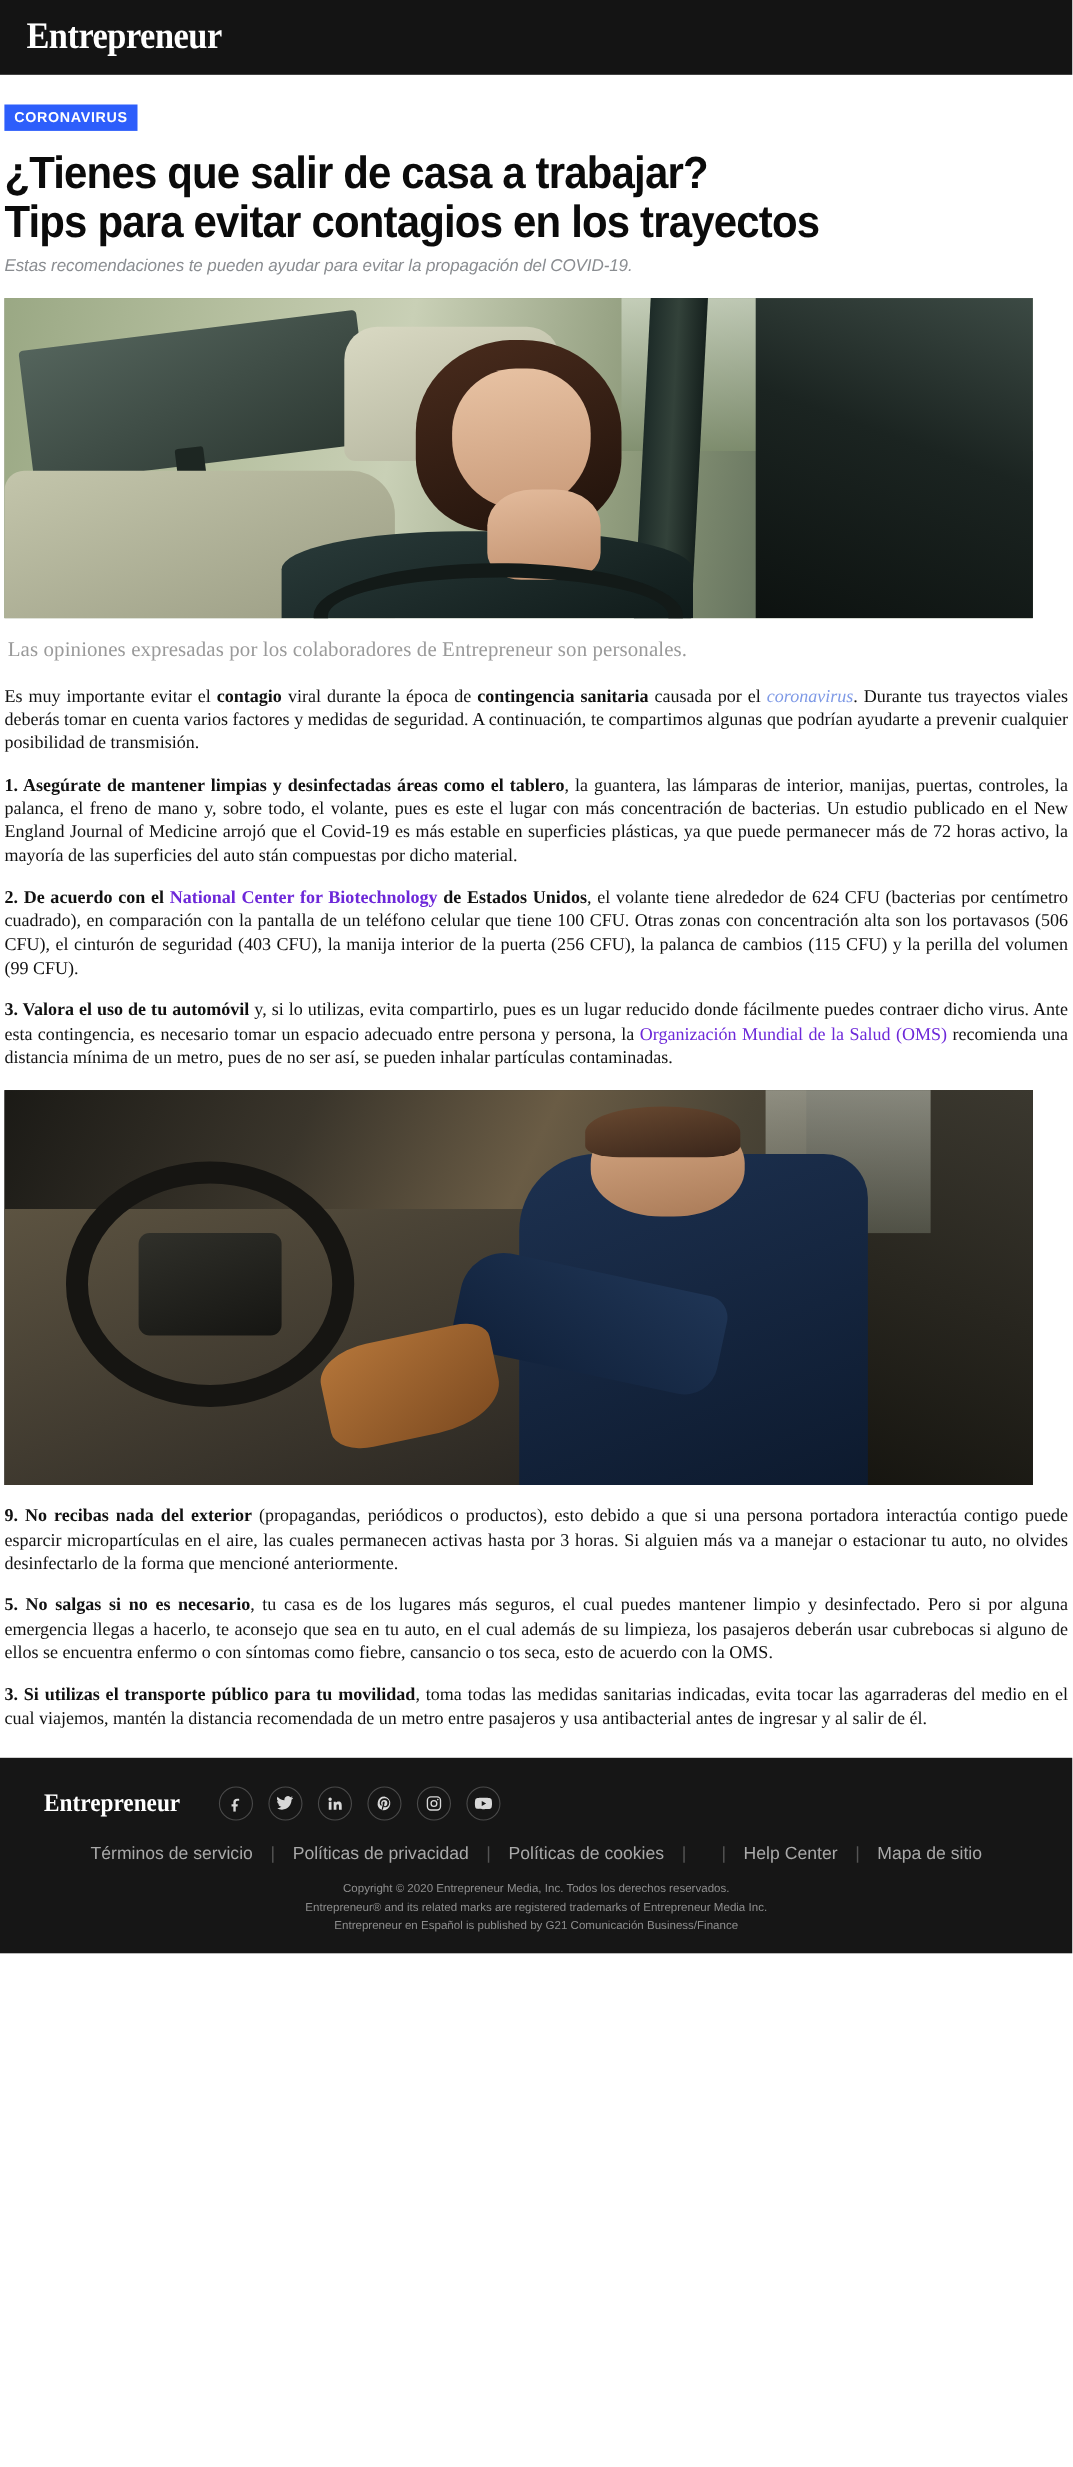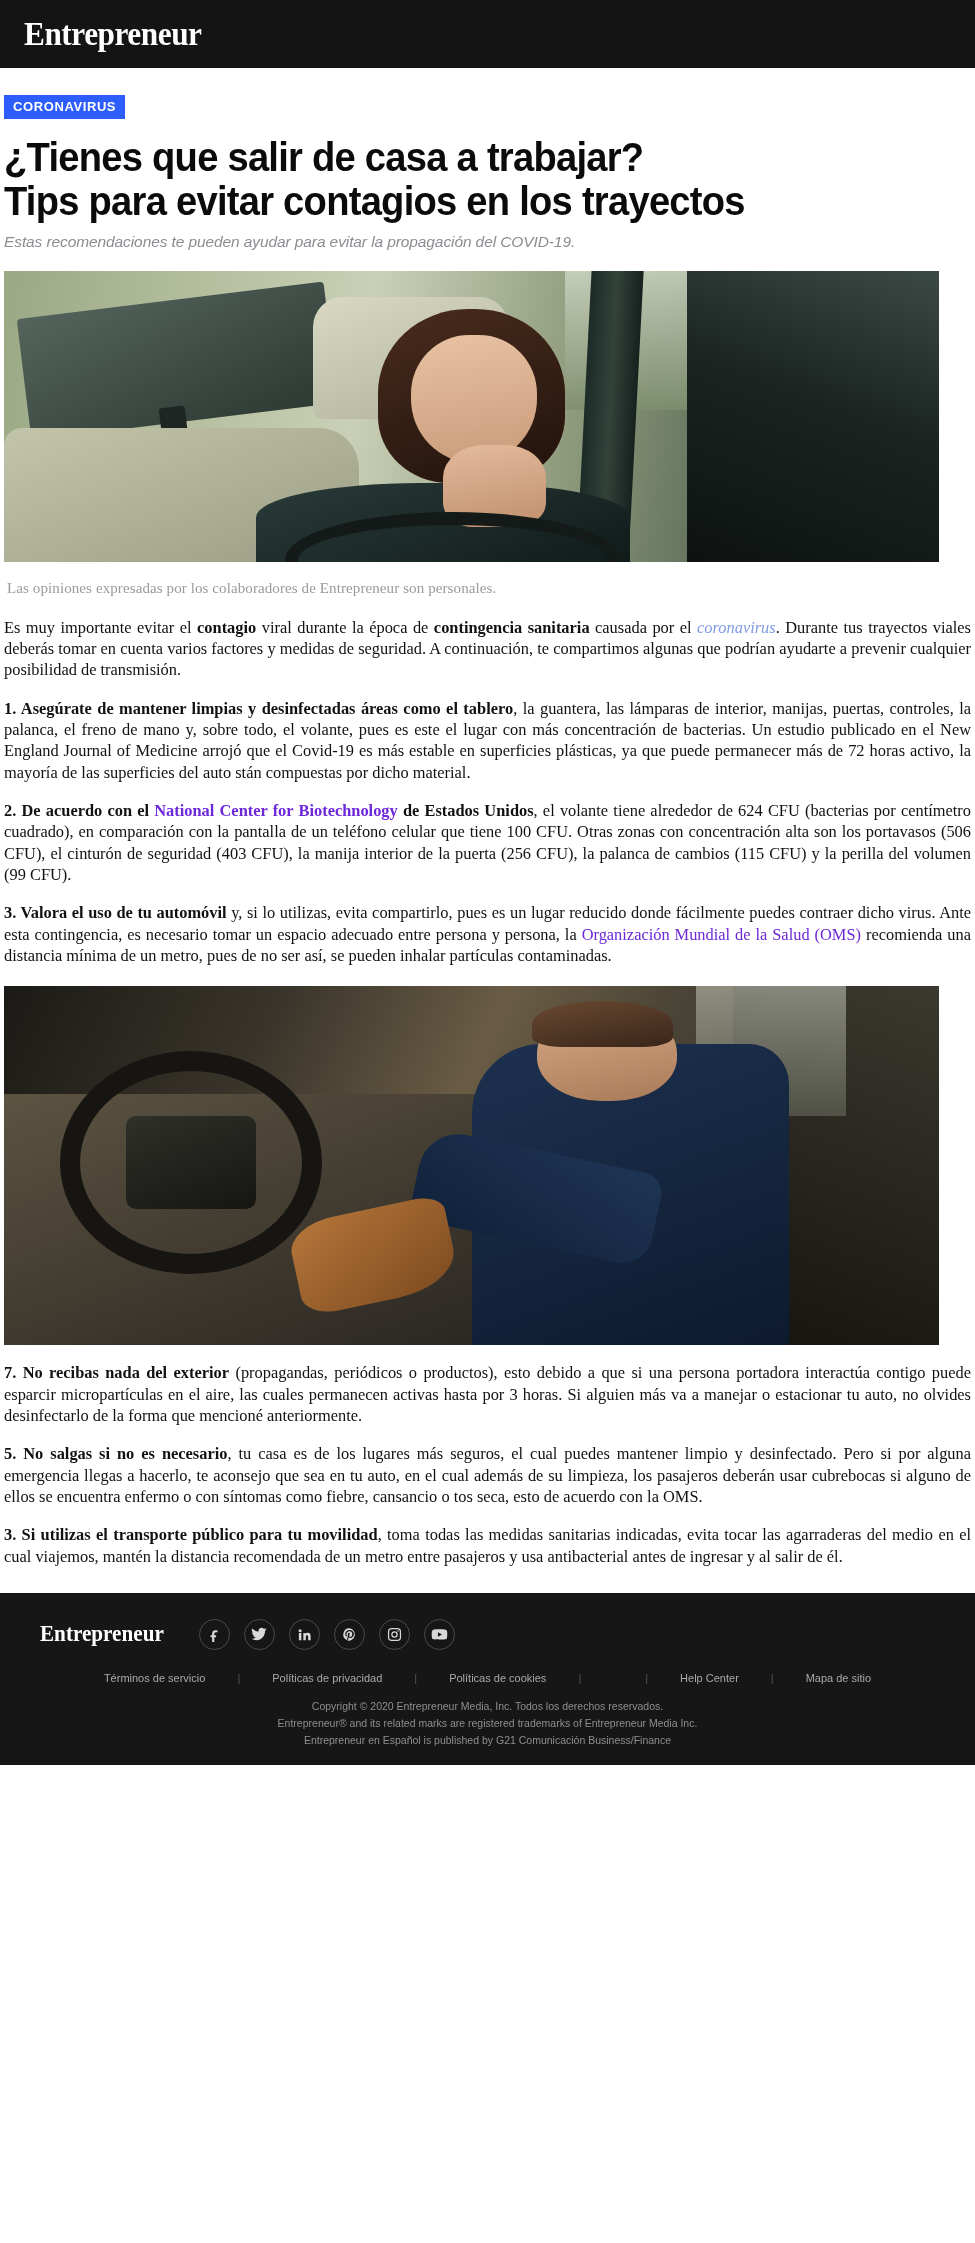--- a/index.html
+++ b/index.html
@@ -202,21 +202,21 @@
   }
   .second-photo .cloth {
     position:absolute; left:31%; top:62%; width:17%; height:26%;
     background: linear-gradient(150deg,#b5763a,#7c4a20);
     border-radius: 30% 18% 40% 22%;
     transform: rotate(-12deg);
   }
 
   .caption {
     font-family: "Liberation Serif", serif;
-    font-size: 15px;
+    font-size: 19px;
     color: #9a9a9a;
     padding: 18px 0 0 3px;
     letter-spacing: 0.1px;
   }
   .byline {
     font-family: "Liberation Serif", serif;
     font-style: italic;
     font-weight: 700;
     font-size: 13.5px;
     color: #1a1a1a;
@@ -261,23 +261,23 @@
   }
   .soc {
     width: 31px; height: 31px; border-radius: 50%;
     border: 1px solid #4a4a4a;
     display: flex; align-items: center; justify-content: center;
     color: #d8d8d8;
   }
   .soc svg { display:block; }
   .footer-links {
     display:flex; align-items:flex-start; justify-content:center;
-    gap: 16px; margin-top: 22px;
+    gap: 0; margin-top: 22px;
     font-family: "Liberation Sans", sans-serif;
-    font-size: 11px;
+    font-size: 16px;
     color: #a9a9a9;
   }
   .footer-links a { color:#a9a9a9; text-decoration:none; padding: 0 16px; }
   .fsep { color:#555; }
   .copyright {
     text-align:center;
     margin-top: 14px;
     font-family: "Liberation Sans", sans-serif;
     font-size: 10.5px;
     line-height: 1.62;
@@ -351,21 +351,21 @@
         <div class="hubb"></div>
         <div class="man-shirt"></div>
         <div class="man-head"></div>
         <div class="man-hair"></div>
         <div class="man-arm"></div>
         <div class="cloth"></div>
       </div>
     </figure>
 
     <p class="para">
-      <b>7. No recibas nada del exterior</b><span> (propagandas, periódicos o productos), esto debido a que si una persona portadora interactúa contigo puede esparcir micropartículas en el aire, las cuales permanecen activas hasta por 3 horas. Si alguien más va a manejar o estacionar tu auto, no olvides desinfectarlo de la forma que mencioné anteriormente.</span>
+      <b>9. No recibas nada del exterior</b><span> (propagandas, periódicos o productos), esto debido a que si una persona portadora interactúa contigo puede esparcir micropartículas en el aire, las cuales permanecen activas hasta por 3 horas. Si alguien más va a manejar o estacionar tu auto, no olvides desinfectarlo de la forma que mencioné anteriormente.</span>
     </p>
 
     <p class="para">
       <b>5. No salgas si no es necesario</b><span>, tu casa es de los lugares más seguros, el cual puedes mantener limpio y desinfectado. Pero si por alguna emergencia llegas a hacerlo, te aconsejo que sea en tu auto, en el cual además de su limpieza, los pasajeros deberán usar cubrebocas si alguno de ellos se encuentra enfermo o con síntomas como fiebre, cansancio o tos seca, esto de acuerdo con la OMS.</span>
     </p>
 
     <p class="para">
       <b>3. Si utilizas el transporte público para tu movilidad</b><span>, toma todas las medidas sanitarias indicadas, evita tocar las agarraderas del medio en el cual viajemos, mantén la distancia recomendada de un metro entre pasajeros y usa antibacterial antes de ingresar y al salir de él.</span>
     </p>
 

